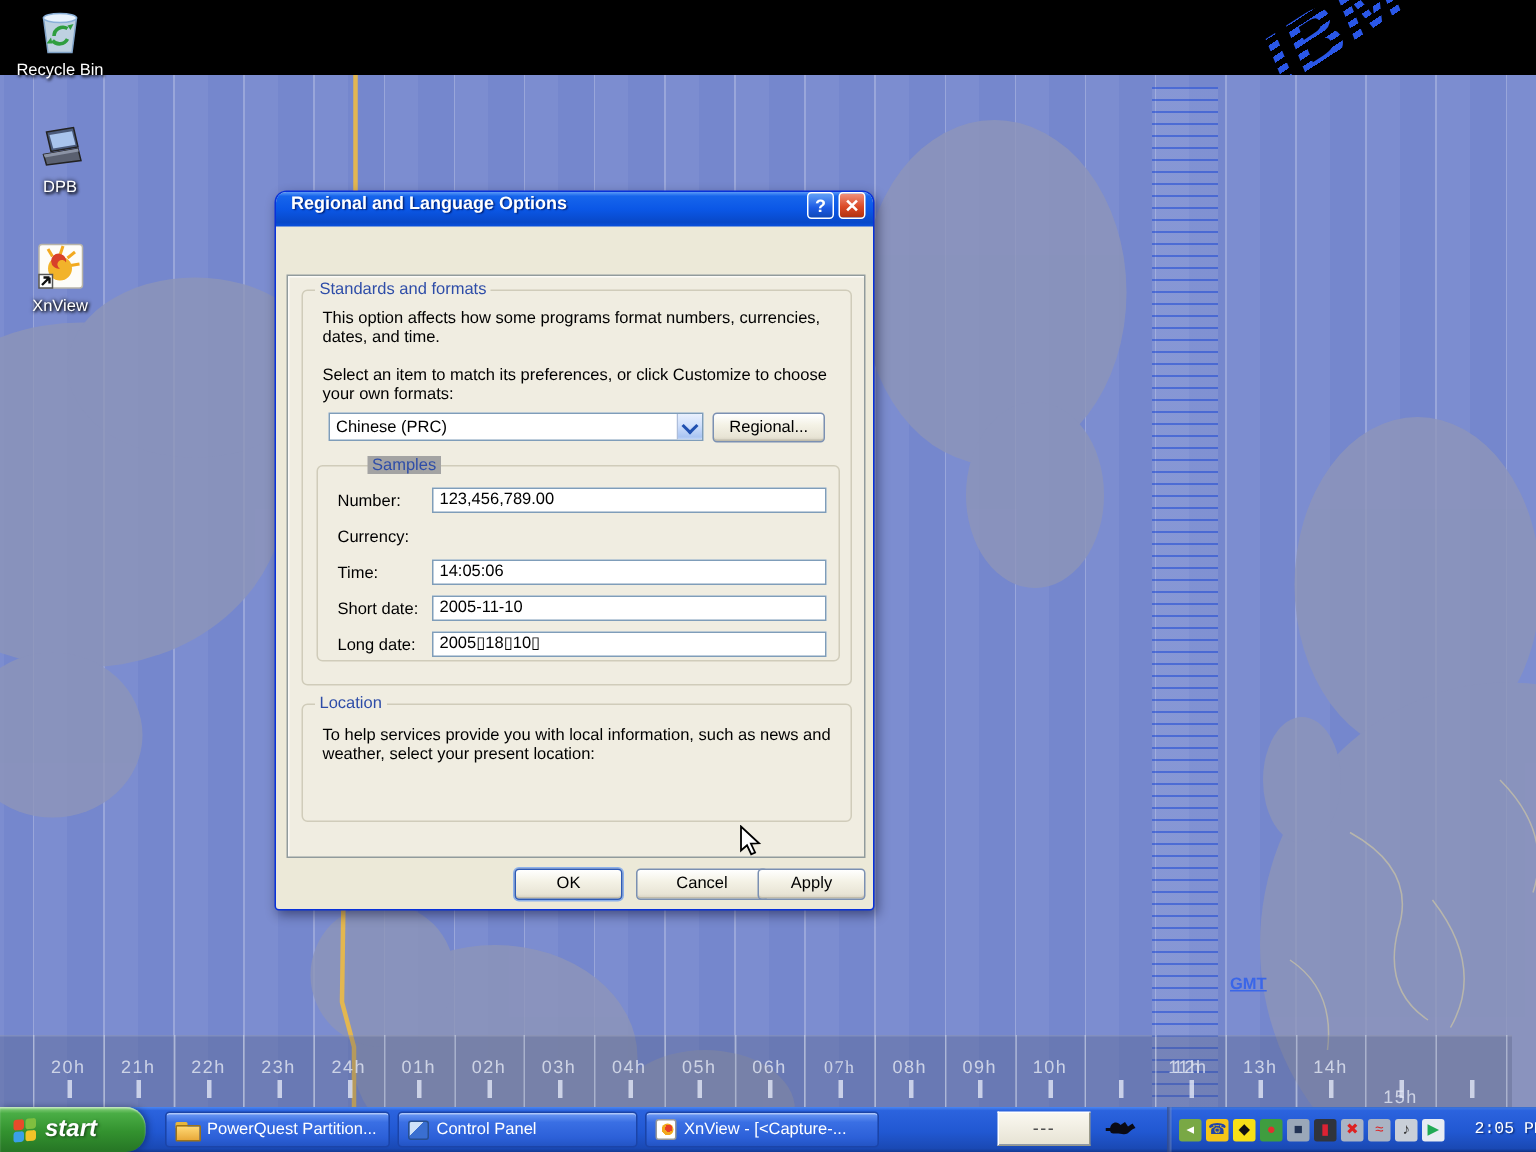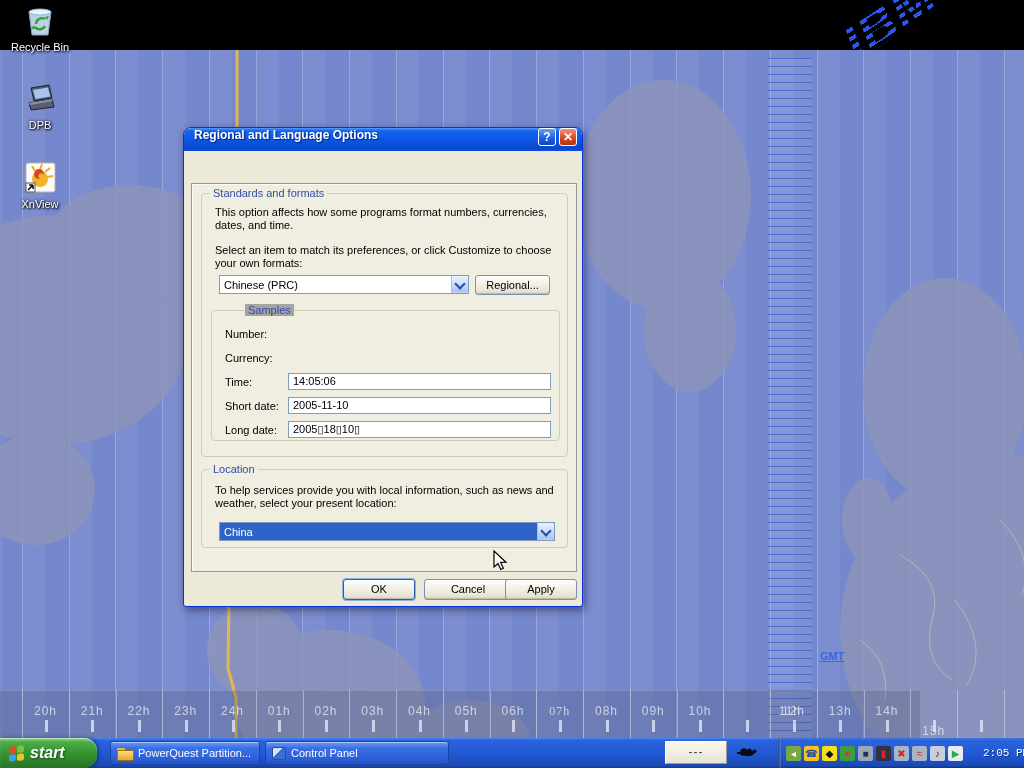--- a/index.html
+++ b/index.html
@@ -11,21 +11,21 @@
   #wallpaper { position:absolute; left:0; top:50px; width:1024px; height:688px; z-index:1;
     background-color:#7587cd;
     background-image:
       repeating-linear-gradient(90deg, rgba(255,255,255,.22) 0 1px, transparent 1px 46.75px),
       repeating-linear-gradient(90deg, rgba(255,255,255,.05) 0 23px, transparent 23px 46.75px);
     background-position:22px 0, 22px 0; }
   #mapsvg { position:absolute; left:0; top:0; width:1024px; height:768px; z-index:1; pointer-events:none; }
   #gmtband { position:absolute; left:768px; top:58px; width:44px; height:680px; z-index:1;
     background-image:repeating-linear-gradient(180deg, rgba(45,85,215,.6) 0 1.5px, rgba(210,220,245,.12) 1.5px 8px); }
   #gmtlabel { position:absolute; left:820px; top:650px; z-index:1; color:#3a66e8; font-size:11px; font-weight:bold; text-decoration:underline; }
-  #tzband { position:absolute; left:0; top:690px; width:920px; height:48px; z-index:2; background:rgba(78,88,124,.30); box-shadow:inset 0 1px 0 rgba(255,255,255,.15); }
+  #tzband { position:absolute; left:0; top:690px; width:1008px; height:48px; z-index:2; background:rgba(78,88,124,.30); box-shadow:inset 0 1px 0 rgba(255,255,255,.15); }
   .tzlabel { position:absolute; top:14px; width:34px; text-align:center; color:#dde2ef; font-size:12px; letter-spacing:1px; opacity:.85; }
   .tztick { position:absolute; top:30px; width:3px; height:12px; background:rgba(225,230,245,.8); }
   .tzsep { position:absolute; top:0; width:1px; height:48px; background:rgba(226,232,246,.45); }
 
   
   .deskicon { position:absolute; width:76px; text-align:center; z-index:3; }
   .deskicon .art { width:34px; height:34px; margin:0 auto; position:relative; }
   .deskicon .lbl { margin-top:3px; color:#fff; font-size:11px; text-shadow:1px 1px 2px #000, 0 0 3px #000; }
   #icon-recycle { left:2px; top:4px; }
   #icon-dpb { left:2px; top:82px; }
@@ -288,37 +288,34 @@
 
       <div class="combo" style="left:17px; top:81px; width:250px;">
         <span class="val">Chinese (PRC)</span>
         <span class="drop"></span>
       </div>
       <div class="xpbtn" style="left:273px; top:81px; width:75px; height:20px;">Regional...</div>
 
       <div class="samplesbox">
         <div class="caption">Samples</div>
         <div class="srow-label" style="top:17px;">Number:</div>
+        <div class="field srow-field" style="top:14px;">123,456,789.00</div>
         <div class="srow-label" style="top:41px;">Currency:</div>
         <div class="srow-label" style="top:65px;">Time:</div>
         <div class="field srow-field" style="top:62px;">14:05:06</div>
         <div class="srow-label" style="top:89px;">Short date:</div>
         <div class="field srow-field" style="top:86px;">2005-11-10</div>
         <div class="srow-label" style="top:113px;">Long date:</div>
         <div class="field srow-field" style="top:110px;">2005▯18▯10▯</div>
       </div>
     </div>
 
     <div class="group" id="grp-location">
       <div class="caption">Location</div>
       <div class="dtext" style="left:13px; top:14px; width:348px;">To help services provide you with local information, such as news and weather, select your present location:</div>
-      <div class="combo selected" style="left:17px; top:52px; width:336px;">
-        <span class="val">China</span>
-        <span class="drop"></span>
-      </div>
     </div>
   </div>
 
   <div class="xpbtn default" style="left:159px; top:451px; width:72px;">OK</div>
   <div class="xpbtn" style="left:240px; top:451px; width:88px;">Cancel</div>
   <div class="xpbtn" style="left:321px; top:451px; width:72px;">Apply</div>
 </div>
 
 <div id="cursor">
   <svg width="20" height="22" viewBox="0 0 20 22">
@@ -334,23 +331,27 @@
         <i class="f3"></i>
         <i class="f4"></i>
       </div>
     <span class="txt">start</span>
   </div>
 
   <div class="taskbtn" style="left:110px; width:150px;">
     <div class="tico folder-ico"></div>
     <span class="lbl">PowerQuest Partition...</span>
   </div>
-  <div class="taskbtn" style="left:265px; width:184px;">
+  <div class="taskbtn" style="left:265px; width:160px;">
     <div class="tico cpl-ico" style="width:14px;height:13px;"></div>
     <span class="lbl">Control Panel</span>
+  </div>
+  <div class="taskbtn" style="left:430px; width:156px;">
+    <div class="tico xnv-ico" style="width:14px;height:14px;"></div>
+    <span class="lbl">XnView - [&lt;Capture-...</span>
   </div>
 
   <div id="langbox">---</div>
 
   <div id="plug">
     <svg width="22" height="18" viewBox="0 0 22 18">
       <path d="M3 9 C3 4 8 3 10 6 L13 4 L15 7 L18 5 L20 8 C16 9 16 13 11 12 C6 11 3 13 3 9 Z" fill="#0a0a14"></path>
       <rect x="0" y="8" width="4" height="2" fill="#0a0a14"></rect>
     </svg>
   </div>

